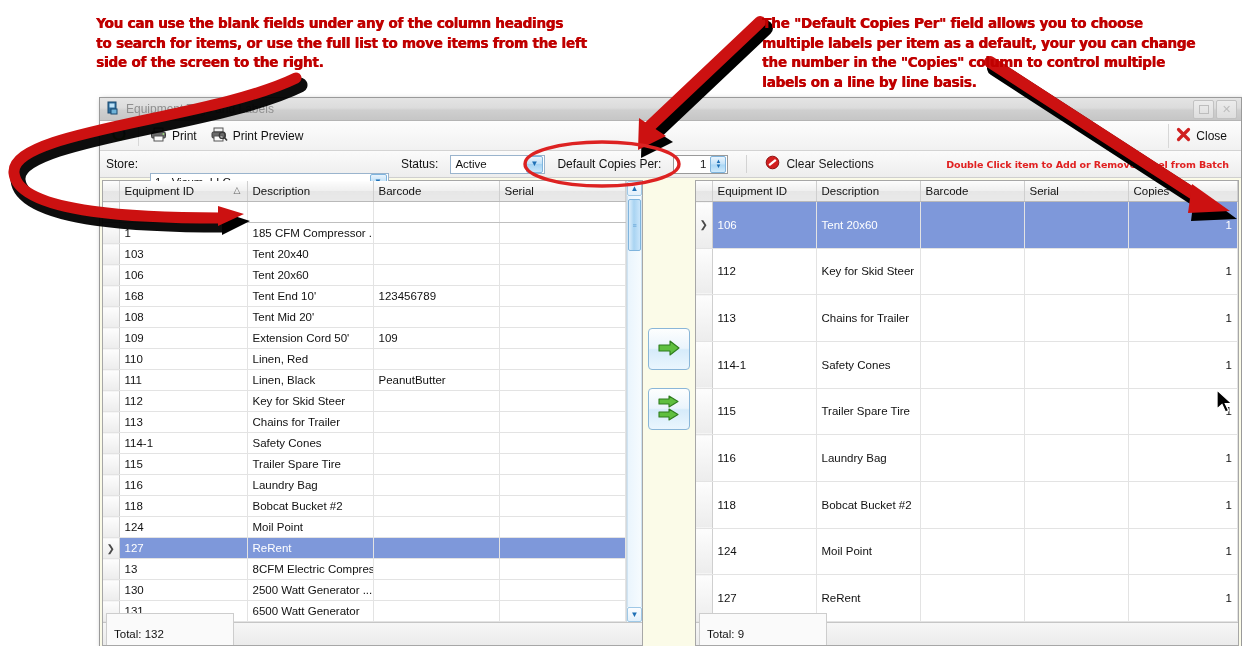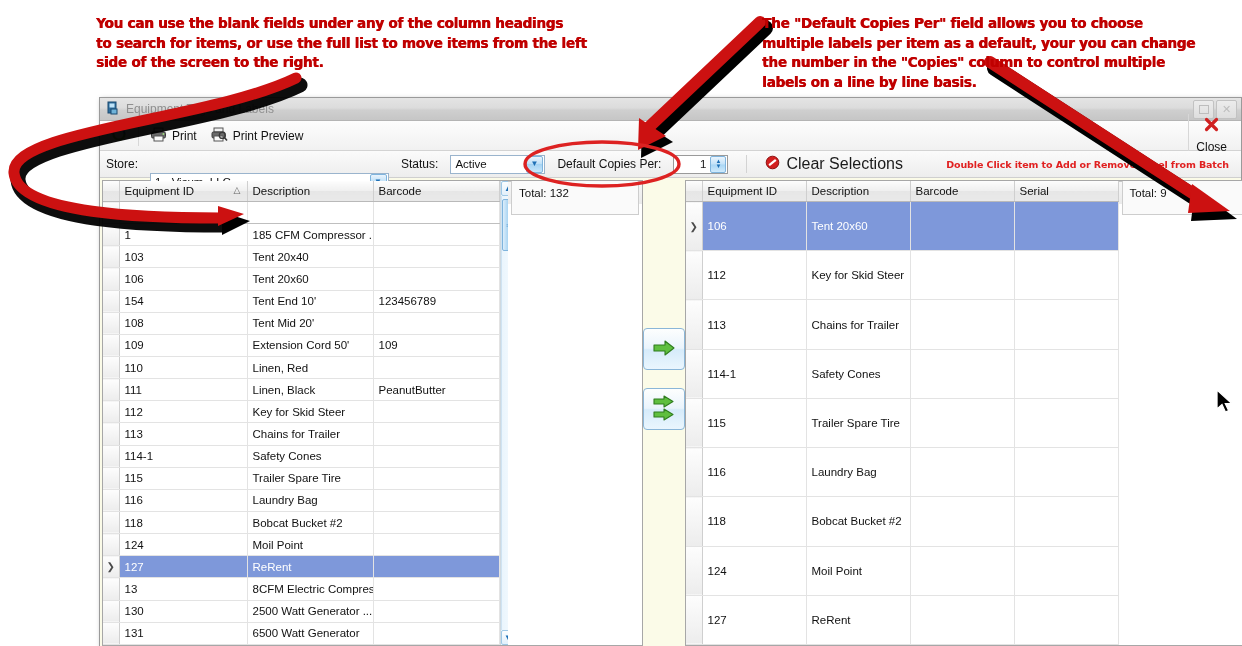--- a/index.html
+++ b/index.html
@@ -51,21 +51,21 @@
   
   .toolbar{
     height:29px;background:linear-gradient(to bottom,#fdfdfd,#f1f1f1);
     border-bottom:1px solid #d3d3d3;
     display:flex;align-items:center;padding:0 4px;
   }
   .tb-item{display:flex;align-items:center;gap:5px;padding:2px 7px;border-radius:3px;cursor:default;}
   .tb-sep{width:1px;height:20px;background:#d7d7d7;margin:0 4px;}
   .tb-label{font-size:12px;color:#111;}
   .tb-spacer{flex:1;}
-  .close-btn{display:flex;align-items:center;gap:5px;padding:3px 10px 3px 7px;border-left:1px solid #d7d7d7;flex-direction:column;}
+  .close-btn{display:flex;align-items:center;gap:5px;padding:3px 10px 3px 7px;border-left:1px solid #d7d7d7;}
 
   
   .filterbar{
     height:26px;background:linear-gradient(to bottom,#fbfbfb,#ededed);
     border-bottom:1px solid #cfcfcf;
     display:flex;align-items:center;padding:0 6px;gap:12px;position:relative;
   }
   .fb-label{font-size:12px;color:#111;}
   .combo{
     height:17px;background:#fff;border:1px solid #9ab4cd;
@@ -88,21 +88,21 @@
   }
   .spinner .val{flex:1;text-align:right;padding-right:4px;}
   .spin-btns{
     width:14px;height:15px;
     background:linear-gradient(to bottom,#eaf4fd,#c3e2f8 48%,#a9d6f4 52%,#cfeafc);
     border:1px solid #7fb4dd;border-radius:2px;
     display:flex;flex-direction:column;align-items:center;justify-content:center;
     color:#1d6fb5;font-size:6px;line-height:5px;
   }
   .fb-sep{width:1px;height:18px;background:#d3d3d3;margin:0 6px;}
-  .clear-sel{display:flex;align-items:center;gap:6px;font-size:16px;}
+  .clear-sel{display:flex;align-items:center;gap:6px;font-size:12px;}
   .hint{
     margin-left:auto;color:#e02020;font-size:9.5px;font-weight:bold;
     font-family:"DejaVu Sans","Liberation Sans",sans-serif;letter-spacing:-0.1px;
     padding-right:6px;
   }
 
   
   .panes{display:flex;height:470px;background:#fbfbe8;padding:2px;box-sizing:border-box;}
   .pane{
     background:#fff;border:1px solid #a7a7a7;
@@ -114,21 +114,21 @@
     width:52px;display:flex;flex-direction:column;align-items:center;
     justify-content:flex-start;padding-top:148px;gap:18px;background:#fbfbe8;
   }
   .mv-btn{
     width:40px;height:40px;border:1px solid #8ab6d8;border-radius:4px;
     background:linear-gradient(to bottom,#fdfefe 0%,#eaf4fc 48%,#d6ebfa 52%,#eaf6fe 100%);
     display:flex;align-items:center;justify-content:center;
   }
 
   
-  .grid-wrap{flex:1;display:flex;overflow:hidden;position:relative;}
+  .grid-wrap{flex:1;display:flex;flex-direction:column;overflow:hidden;position:relative;}
   .grid-scroll{flex:1;display:flex;overflow:hidden;}
   table.grid{border-collapse:collapse;table-layout:fixed;width:100%;font-size:11.5px;}
   table.grid th{
     height:20px;padding:0 0 0 5px;text-align:left;font-weight:normal;font-size:11.5px;
     background:linear-gradient(to bottom,#fdfdfd,#efefef 50%,#e6e6e6 51%,#e9e9e9);
     border-right:1px solid #cfcfcf;border-bottom:1px solid #b9b9b9;color:#111;
     white-space:nowrap;overflow:hidden;
   }
   table.grid th.idx{width:16px;padding:0;}
   table.grid td{
@@ -325,21 +325,21 @@
                 </tr>
                 <tr>
                   <td class="idx"></td>
                   <td>106</td>
                   <td>Tent 20x60</td>
                   <td></td>
                   <td></td>
                 </tr>
                 <tr>
                   <td class="idx"></td>
-                  <td>154</td>
+                  <td>168</td>
                   <td>Tent End 10'</td>
                   <td>123456789</td>
                   <td></td>
                 </tr>
                 <tr>
                   <td class="idx"></td>
                   <td>108</td>
                   <td>Tent Mid 20'</td>
                   <td></td>
                   <td></td>

